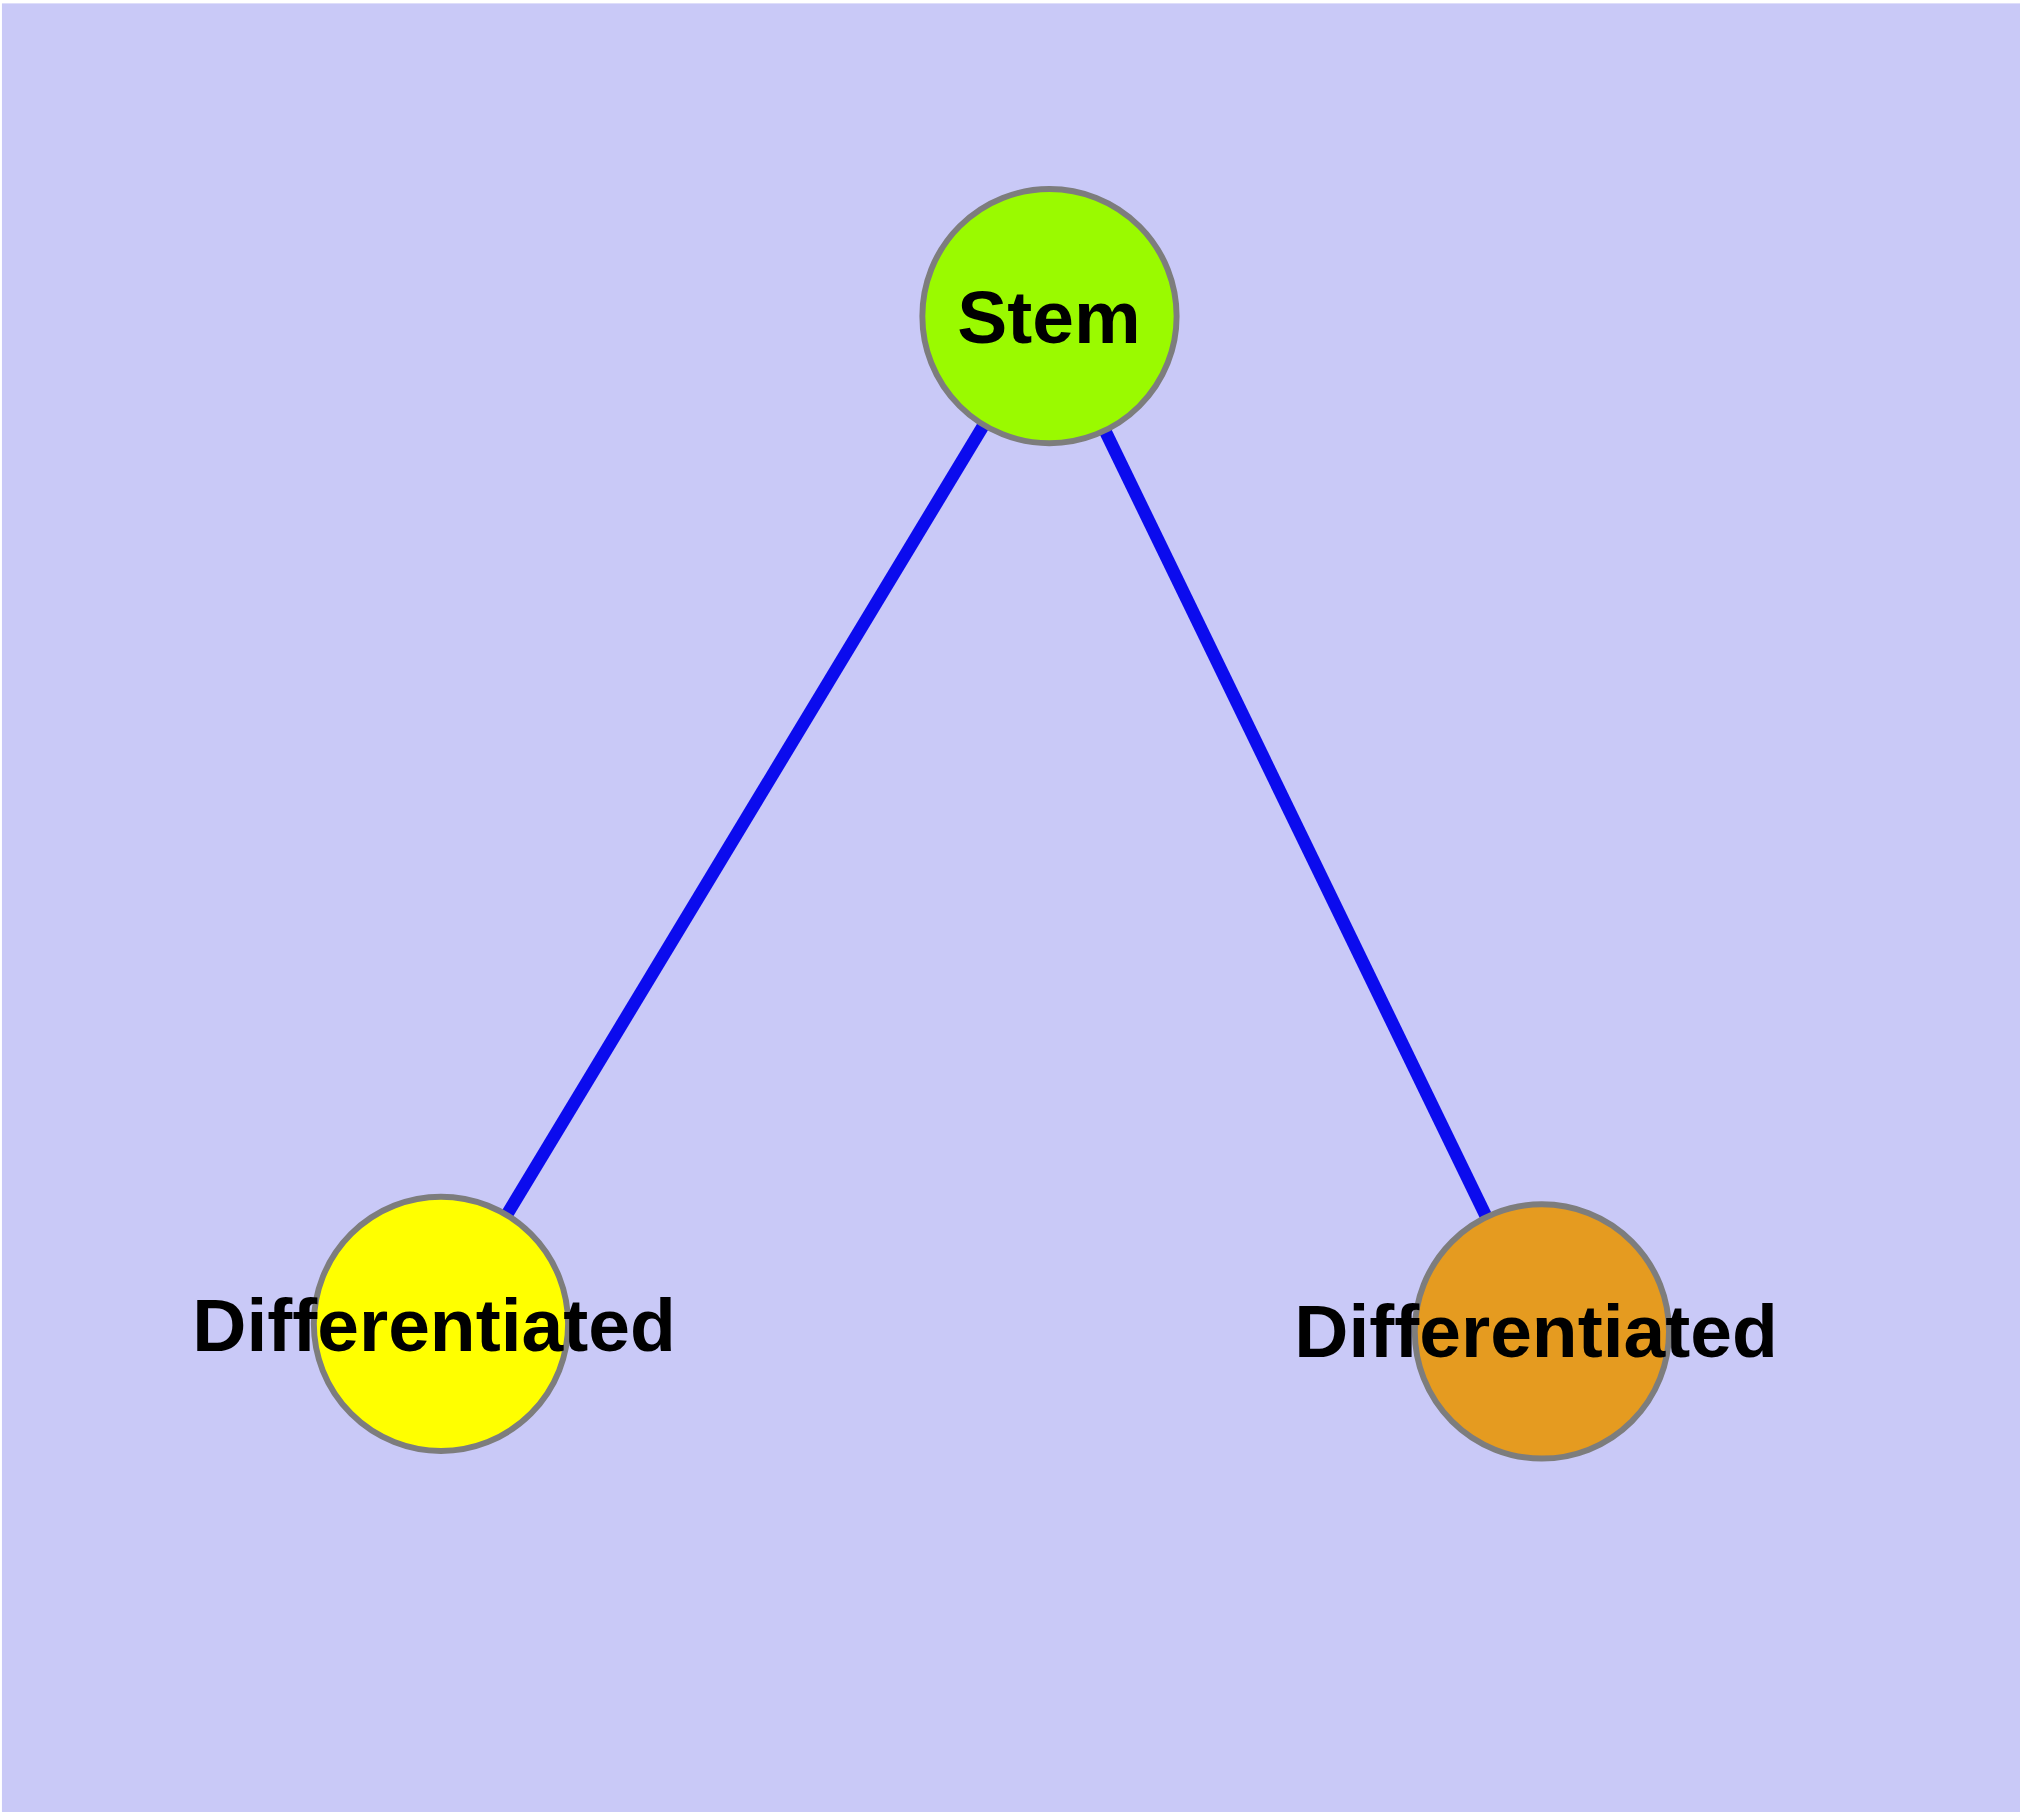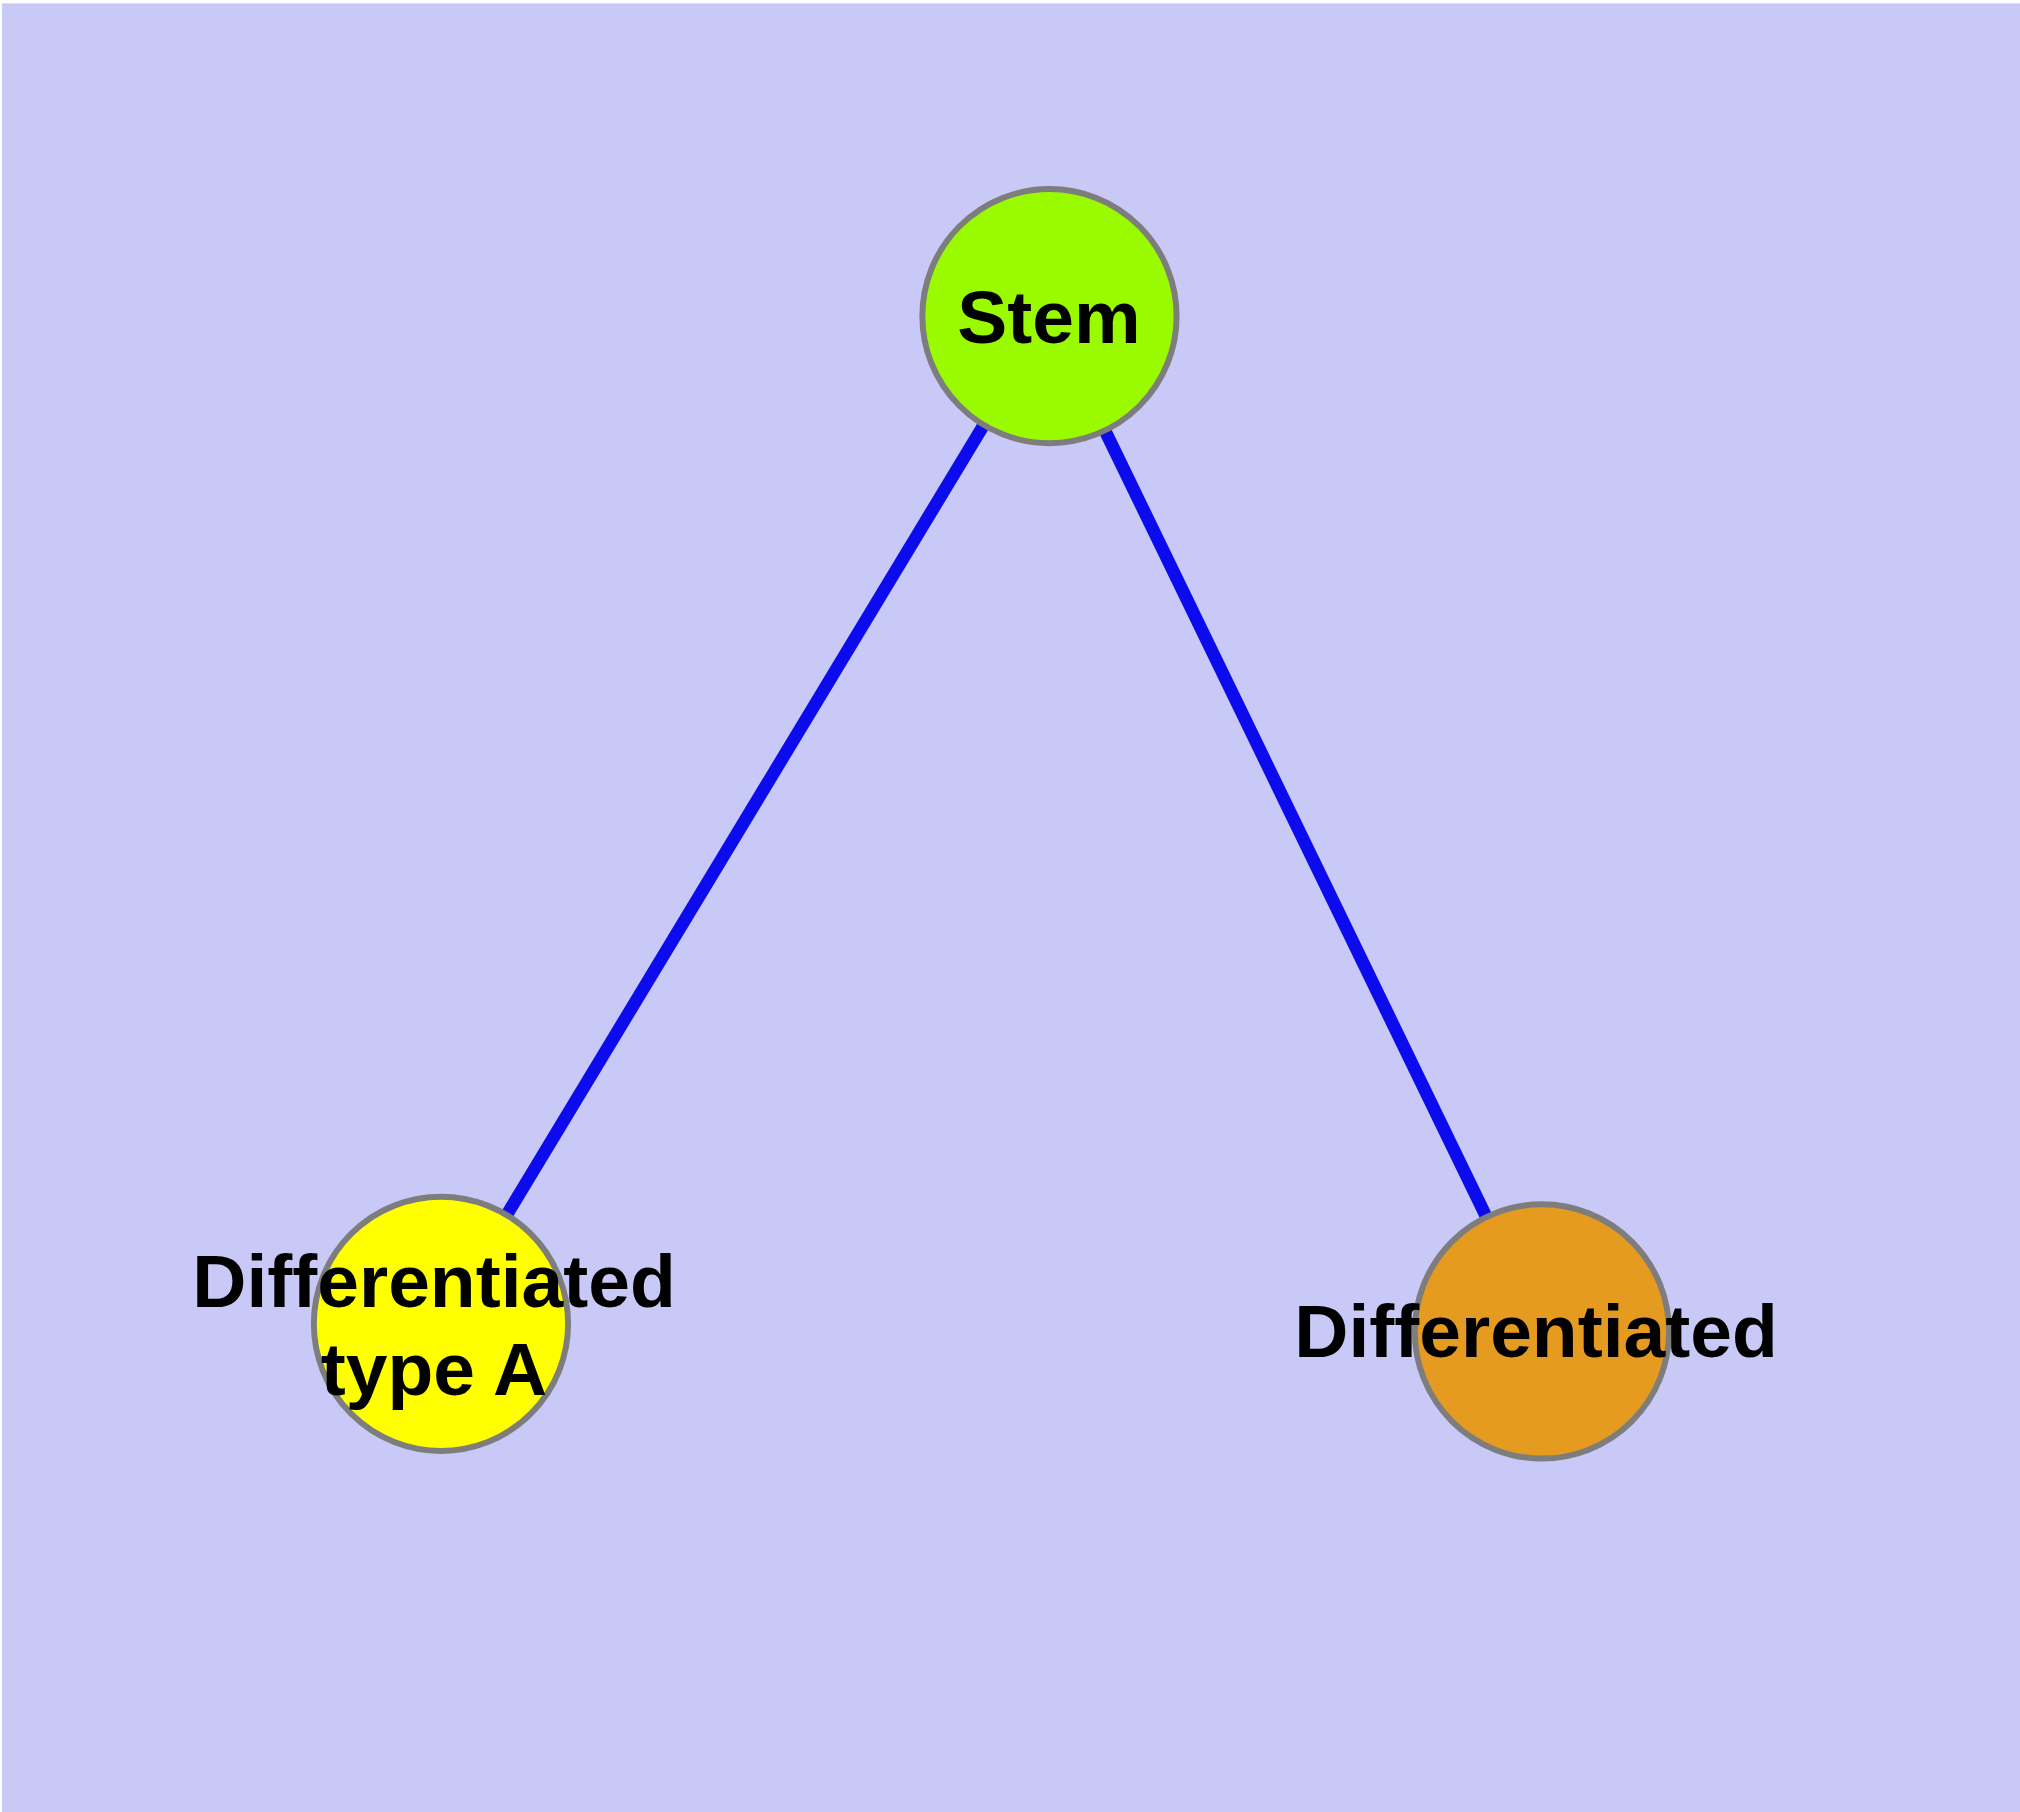--- a/index.html
+++ b/index.html
@@ -67,21 +67,20 @@
 
     <circle class="node-circle" cx="1819" cy="1571" r="150" fill="#E59B20" stroke="#7D7D7D"></circle>
   </svg>
 
   <div class="label label-stem">
     <span>Stem</span>
   </div>
 
   <div class="label label-a">
     <span>Differentiated</span>
-    <span>type A</span>
   </div>
 
   <div class="label label-b">
     <span>Differentiated</span>
   </div>
 
 </div>
 
 
 </body></html>

